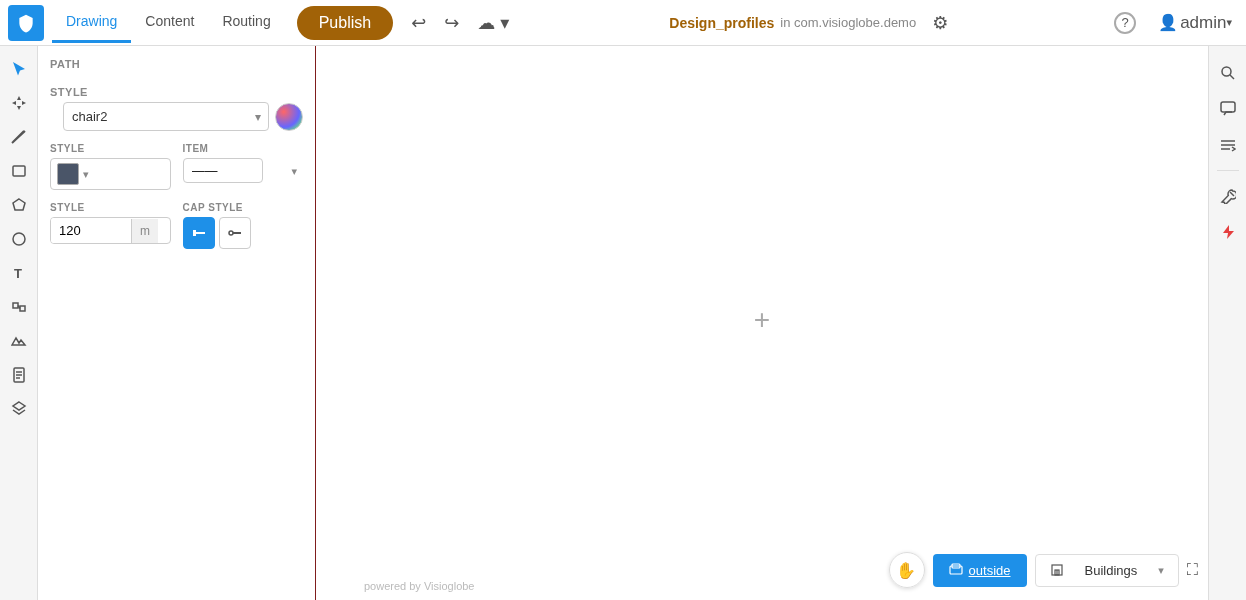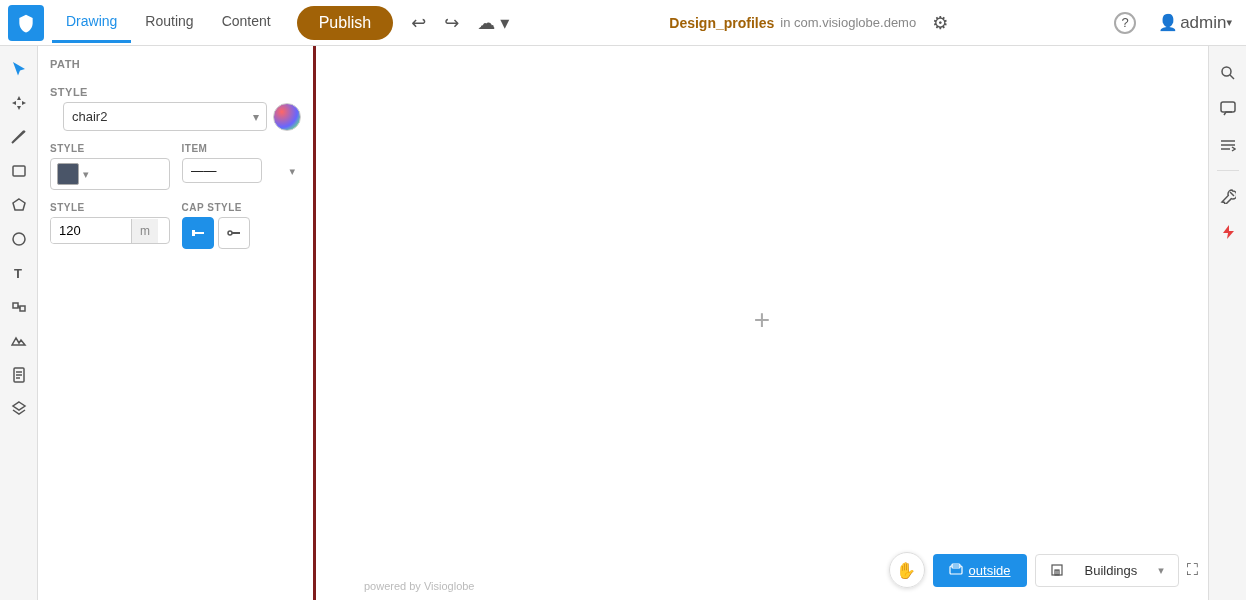--- a/index.html
+++ b/index.html
@@ -101,21 +101,21 @@
       display: flex; align-items: center; justify-content: center;
       color: #555; font-size: 16px; cursor: pointer;
       border-radius: 4px;
     }
     .icon-sidebar .sicon.active { color: #1e90e8; }
 
     
     .panel {
       width: 278px;
       background: #fff;
-      border-right: 3px solid #7f1d1d;
+      border-right: 1px solid #7f1d1d;
       flex-shrink: 0;
       padding: 12px;
       display: flex;
       flex-direction: column;
       gap: 12px;
     }
     .section-title {
       font-size: 11px;
       font-weight: 600;
       color: #888;
@@ -288,22 +288,22 @@
 
 <div class="topbar">
   <div class="logo-btn">
     <svg viewBox="0 0 24 24" xmlns="http://www.w3.org/2000/svg">
       <path d="M12 2L4 6v6c0 5.25 3.75 10.15 8 11.25C16.25 22.15 20 17.25 20 12V6L12 2z"></path>
     </svg>
   </div>
 
   <div class="tab-group">
     <div class="tab active">Drawing</div>
+    <div class="tab">Content</div>
     <div class="tab">Routing</div>
-    <div class="tab">Content</div>
   </div>
 
   <button class="publish-btn">Publish</button>
 
   <div class="topbar-actions">
     <button class="icon-btn">
       <span>↩</span>
     </button>
     <button class="icon-btn">
       <span>↪</span>

